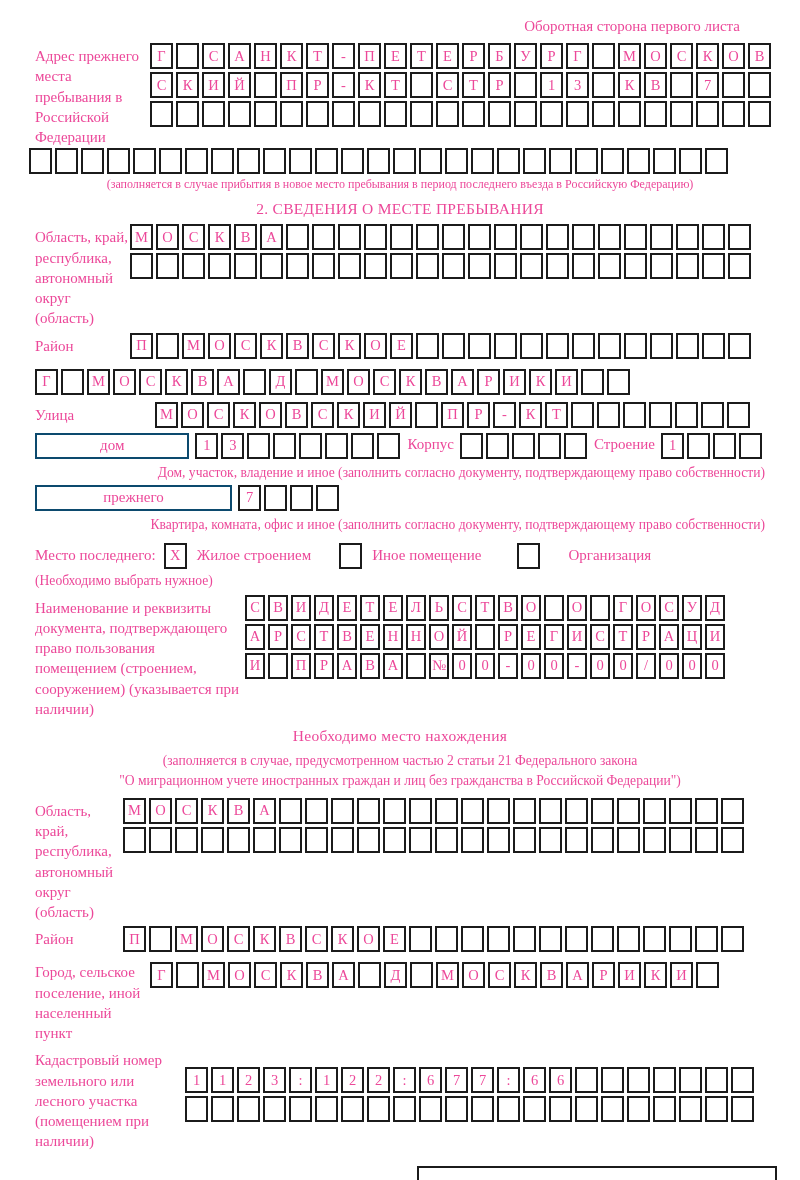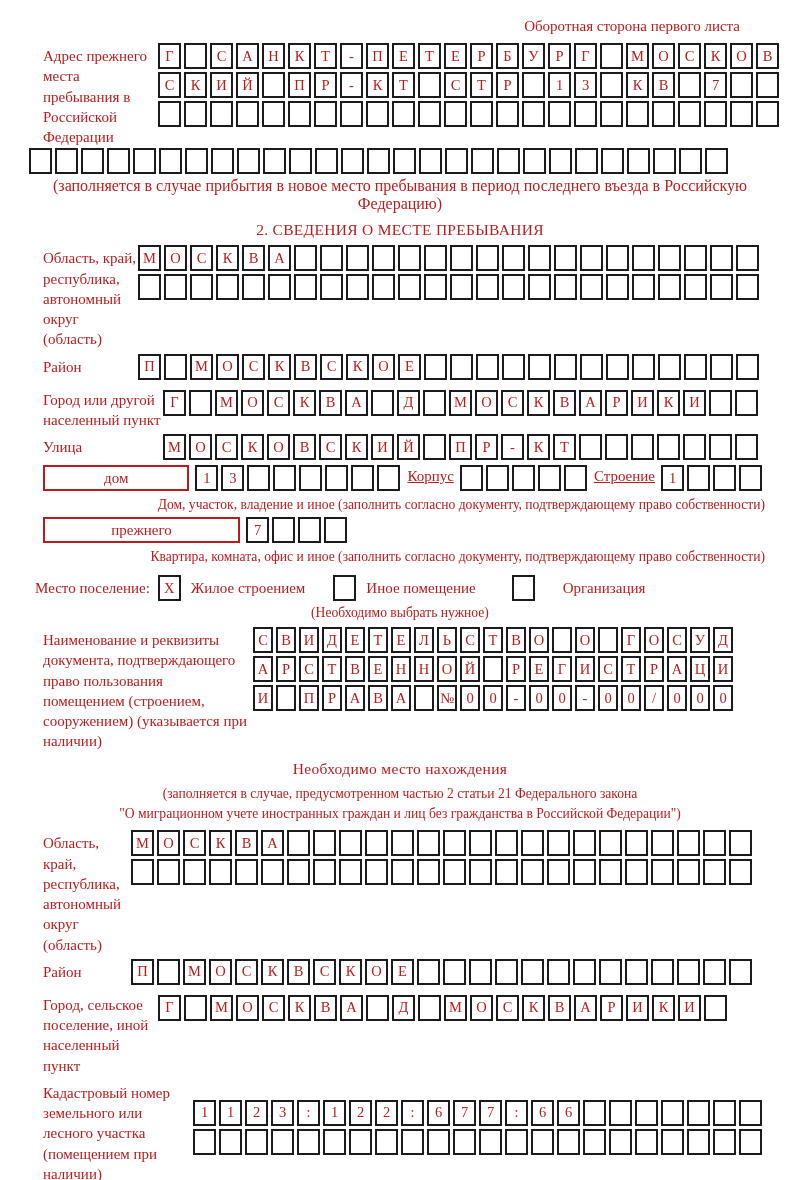--- a/index.html
+++ b/index.html
@@ -1,76 +1,76 @@
 <!DOCTYPE html>
 <html><head>
 <meta charset="utf-8">
 <style>
   html,body{margin:0;padding:0;background:#fff;}
   .page{
     position:relative;
     width:800px;height:1180px;
-    background:#fff;color:#b91c1c;
+    background:#fff;color:#ec4899;
     font-family:"Liberation Serif","DejaVu Serif",serif;
     box-sizing:border-box;
     padding:10px 35px 0 35px;
     overflow:hidden;
   }
   .hdr-note{
     text-align:right;
     font-size:15px;
     padding-right:25px;
     margin-top:8px;
   }
-  .fieldrow{display:flex;align-items:flex-start;margin-top:4px;margin-left:8px;}
+  .fieldrow{display:flex;align-items:flex-start;margin-top:4px;}
   .label{
     font-size:15px;line-height:1.35;
     flex:0 0 auto;
     padding-top:3px;
   }
   .cellrows{display:flex;flex-direction:column;}
   .cells{display:flex;margin-bottom:3px;}
   .cell{
     box-sizing:content-box;
     width:19px;height:22px;
     border:2px solid #1b1b1b;
     margin-right:3px;
     display:flex;align-items:center;justify-content:center;
     font-size:14.5px;
   }
   .cells.sm .cell{width:16px;}
   .fullrow{margin-left:-6px;margin-top:1px;}
   .caption{
-    font-size:16px;
+    font-size:12px;
     text-align:center;
     margin-top:2px;
   }
   .caption-left{
     font-size:13.6px;
     text-align:right;
     margin-top:3px;
   }
   .sec-title{
     font-size:15.5px;font-weight:normal;
     text-align:center;
     margin:8px 0 6px 0;
     letter-spacing:.3px;
   }
   .wide-box{
     box-sizing:content-box;
-    border:2px solid #b91c1c;
+    border:2px solid #0c4a6e;
     height:22px;
     display:flex;align-items:center;justify-content:center;
     font-size:15px;
     margin-right:6px;
   }
-  .inline-label{font-size:15px;padding:3px 6px 0 4px;text-decoration:underline;}
+  .inline-label{font-size:15px;padding:3px 6px 0 4px;}
   .stay-row{display:flex;align-items:center;margin-top:10px;font-size:15px;}
   .stay-row .cell{margin:0 10px 0 8px;}
-  .hint{font-size:13.6px;text-align:center;margin-top:4px;}
+  .hint{font-size:13.6px;margin-top:4px;}
   .subtitle{font-size:13.6px;text-align:center;line-height:1.5;margin-top:1px;}
   .stamp-wrap{width:400px;margin-left:362px;margin-top:14px;}
   .stamp-box{
     box-sizing:border-box;
     width:360px;height:177px;
     border:2px solid #1b1b1b;
     margin:0 auto;
   }
   .mt2{margin-top:2px}.mt4{margin-top:4px}.mt6{margin-top:6px}.mt8{margin-top:8px}
 </style>
@@ -279,21 +279,20 @@
         <div class="cell"></div>
         <div class="cell"></div>
         <div class="cell"></div>
         <div class="cell"></div>
         <div class="cell"></div>
         <div class="cell"></div>
       </div>
   </div>
 
   <div class="fieldrow">
-    <div class="label" style="width:120px">Город или другой населенный пункт</div>
     <div class="cells" style="margin-top:3px">
         <div class="cell">Г</div>
         <div class="cell"></div>
         <div class="cell">М</div>
         <div class="cell">О</div>
         <div class="cell">С</div>
         <div class="cell">К</div>
         <div class="cell">В</div>
         <div class="cell">А</div>
         <div class="cell"></div>
@@ -382,21 +381,21 @@
     <div class="cells">
         <div class="cell">7</div>
         <div class="cell"></div>
         <div class="cell"></div>
         <div class="cell"></div>
       </div>
   </div>
   <div class="caption-left">Квартира, комната, офис и иное (заполнить согласно документу, подтверждающему право собственности)</div>
 
   <div class="stay-row">
-    <span>Место поселение:</span>
+    <span>Место последнего:</span>
     <div class="cell">X</div>
     <span>Жилое строением</span>
     <div class="cell" style="margin-left:28px"></div>
     <span>Иное помещение</span>
     <div class="cell" style="margin-left:36px;margin-right:28px"></div>
     <span>Организация</span>
   </div>
   <div class="hint">(Необходимо выбрать нужное)</div>
 
   <div class="fieldrow mt6">

